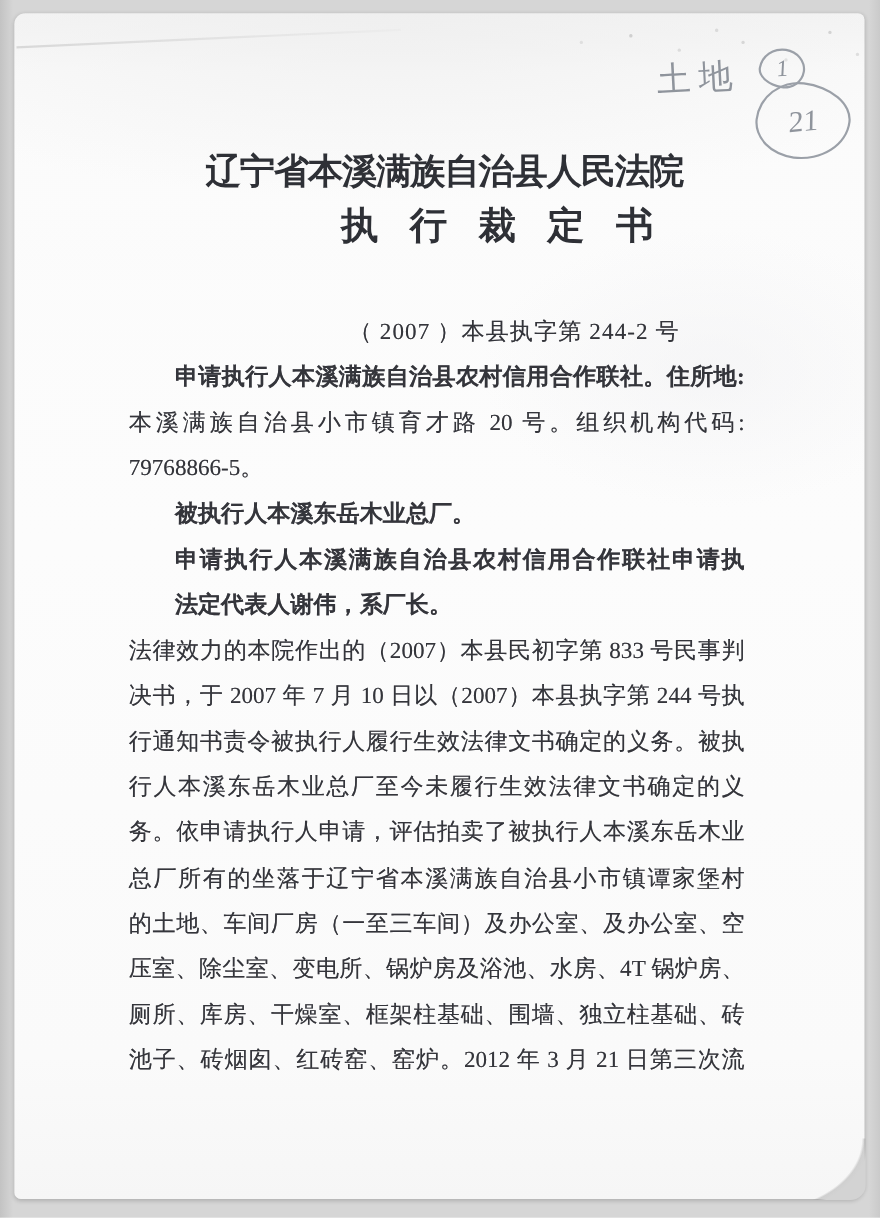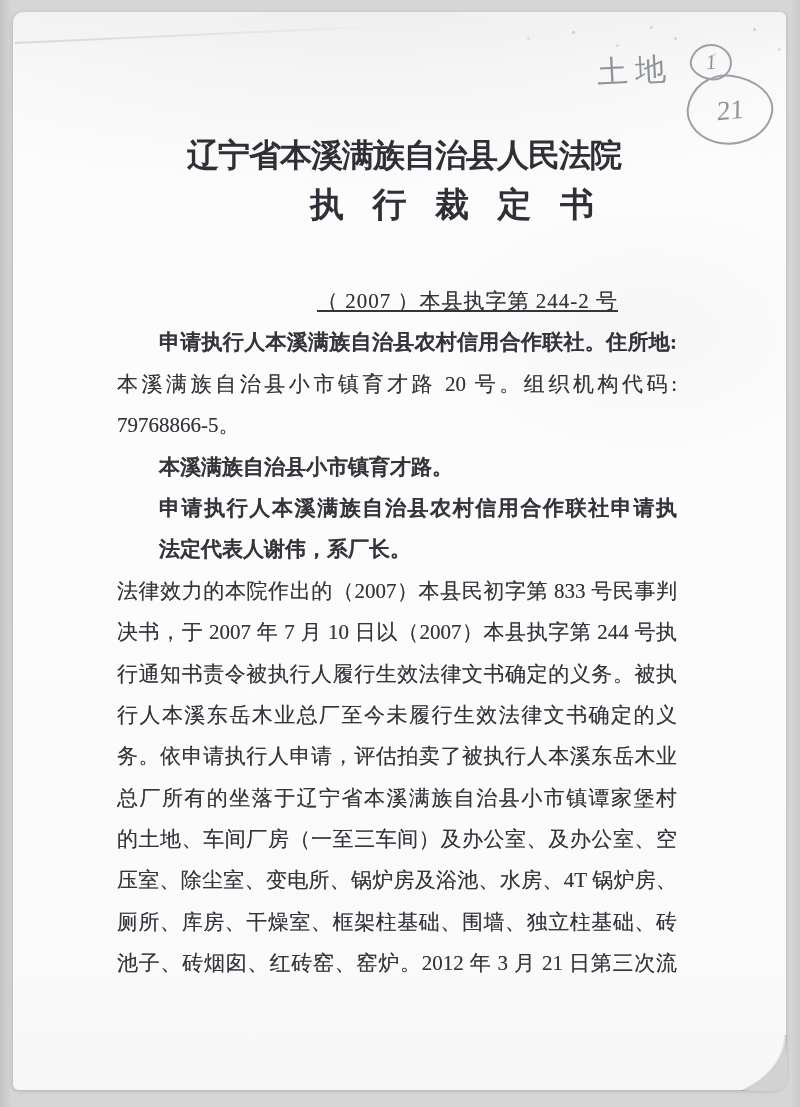--- a/index.html
+++ b/index.html
@@ -78,21 +78,21 @@
   }
 
   .docbody {
     position: absolute; top: 269px; left: 104px; width: 560px;
     font-size: 21px; color: #34353b;
     text-shadow: 0 0 0.5px rgba(52,53,59,0.55);
   }
   .line { height: 41.4px; line-height: 41.4px; }
   .just { text-align: justify; text-align-last: justify; text-justify: inter-character; }
   .ind  { padding-left: 42px; font-weight: bold; }
-  .casenum { padding-left: 200px; letter-spacing: 1px; white-space: nowrap; text-decoration: underline; }
+  .casenum { padding-left: 200px; letter-spacing: 1px; white-space: nowrap; }
 
   .corner-curl {
     position: absolute; right: -1px; bottom: -1px;
     width: 96px; height: 56px;
     background: radial-gradient(125% 150% at 0% 0%, rgba(0,0,0,0) 77%, rgba(160,160,160,0.45) 79%, #d3d3d3 83%);
     border-bottom-right-radius: 14px;
   }
 </style>
 </head>
 <body>
@@ -114,21 +114,21 @@
     </div>
 
     <div class="court">辽宁省本溪满族自治县人民法院</div>
     <div class="doctitle">执 行 裁 定 书</div>
 
     <div class="docbody">
       <div class="line casenum">（ 2007 ）本县执字第 244-2 号</div>
       <div class="line ind just">申请执行人本溪满族自治县农村信用合作联社。住所地:</div>
       <div class="line just">本溪满族自治县小市镇育才路 20 号。组织机构代码:</div>
       <div class="line">79768866-5。</div>
-      <div class="line ind">本溪满族自治县小市镇育才路。</div>
+      <div class="line ind">被执行人本溪东岳木业总厂。</div>
       <div class="line ind just">申请执行人本溪满族自治县农村信用合作联社申请执</div>
       <div class="line ind">法定代表人谢伟，系厂长。</div>
       <div class="line just">法律效力的本院作出的（2007）本县民初字第 833 号民事判</div>
       <div class="line just">决书，于 2007 年 7 月 10 日以（2007）本县执字第 244 号执</div>
       <div class="line just">行通知书责令被执行人履行生效法律文书确定的义务。被执</div>
       <div class="line just">行人本溪东岳木业总厂至今未履行生效法律文书确定的义</div>
       <div class="line just">务。依申请执行人申请，评估拍卖了被执行人本溪东岳木业</div>
       <div class="line just">总厂所有的坐落于辽宁省本溪满族自治县小市镇谭家堡村</div>
       <div class="line just">的土地、车间厂房（一至三车间）及办公室、及办公室、空</div>
       <div class="line just">压室、除尘室、变电所、锅炉房及浴池、水房、4T 锅炉房、</div>

